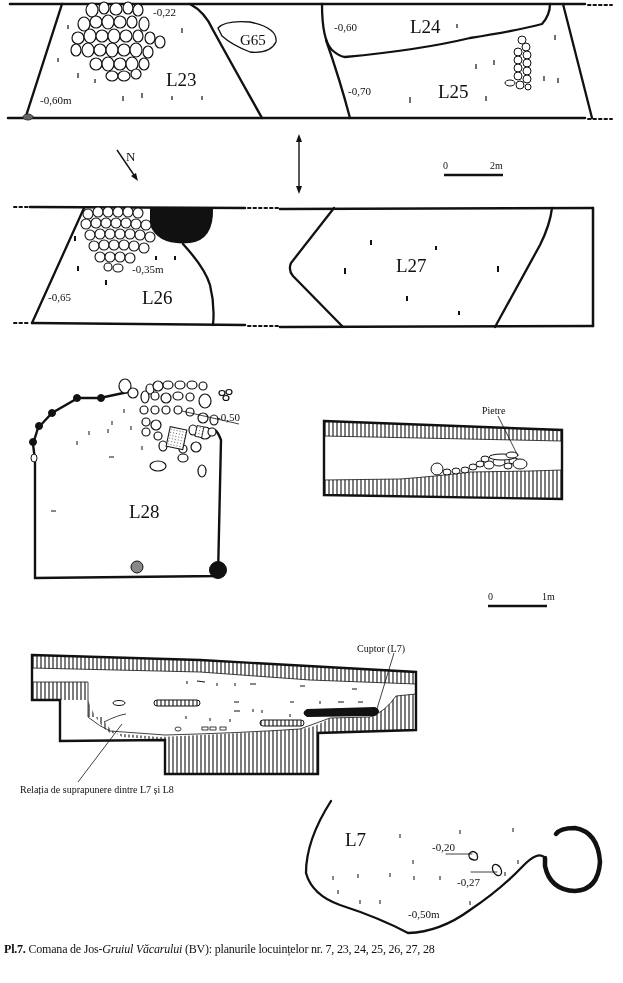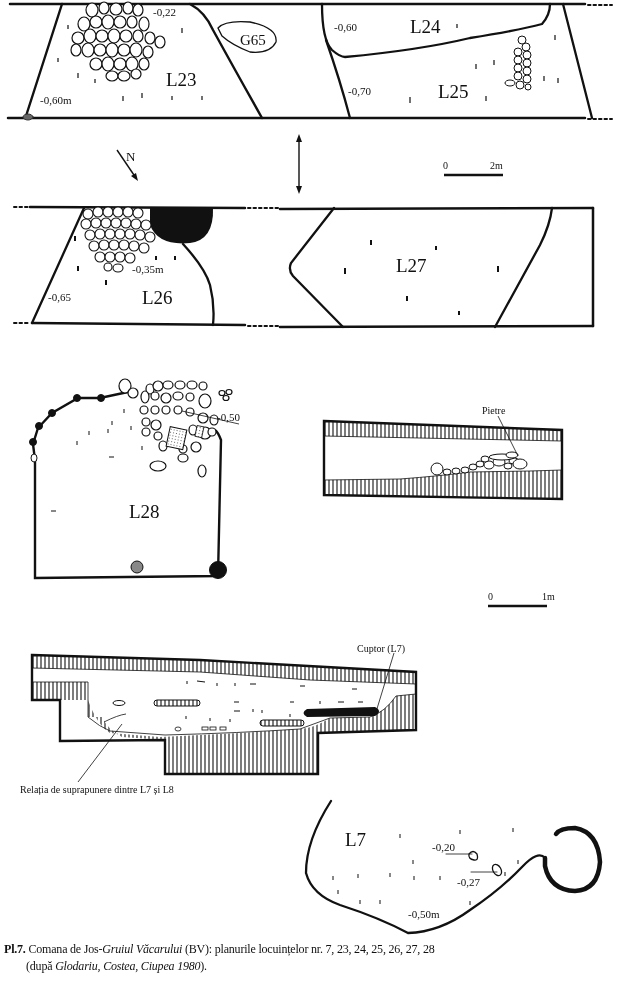--- a/index.html
+++ b/index.html
@@ -388,14 +388,13 @@
       <line x1="505" y1="872" x2="505" y2="876"></line>
   </g>
   <text class="lbl big" x="345" y="846">L7</text>
   <text class="lbl small" x="432" y="851">-0,20</text>
   <text class="lbl small" x="457" y="886">-0,27</text>
   <text class="lbl small" x="408" y="918">-0,50m</text>
 </svg>
 
 <div class="caption">
   <div><b>Pl.7.</b><span> Comana de Jos-</span><i>Gruiul Văcarului</i><span> (BV): planurile locuințelor nr. 7, 23, 24, 25, 26, 27, 28</span></div>
-  <div class="line2"><span>(după </span><i>Glodariu, Costea, Ciupea 1980</i><span>).</span></div>
 </div>
 
 </body></html>

